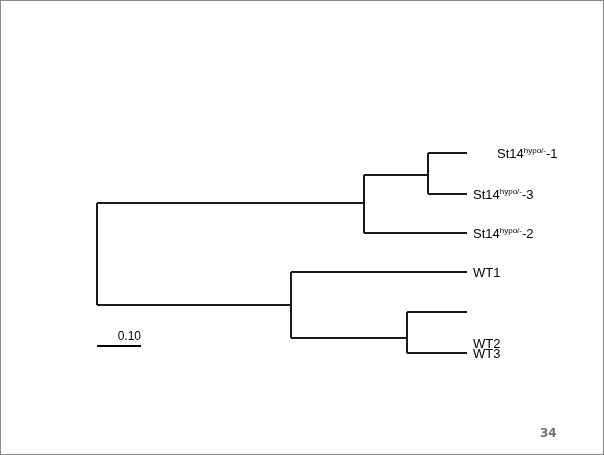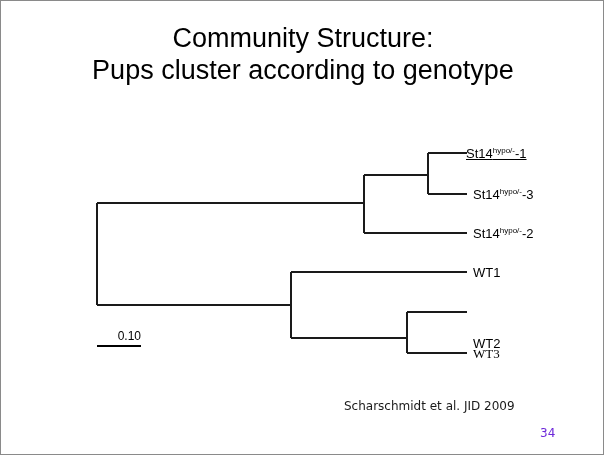--- a/index.html
+++ b/index.html
@@ -95,33 +95,30 @@
     white-space: nowrap;
   }
 
   
   #page-number {
     position: absolute;
     left: 539px;
     top: 425px;
     font-family: "DejaVu Sans", sans-serif;
     font-size: 12px;
-    color: #6d28d9;
+    color: #737373;
     white-space: nowrap;
+    font-weight: bold;
   }
 </style>
 </head>
 <body>
 
 <div id="slide">
 
-  <div id="title-block">
-    <div class="title-line">Community Structure:</div>
-    <div class="title-line">Pups cluster according to genotype</div>
-  </div>
 
   <svg id="dendrogram" viewBox="0 0 604 455" width="604" height="455" xmlns="http://www.w3.org/2000/svg">
     <g fill="none" stroke="#1a1a1a" stroke-width="2" stroke-linecap="butt" shape-rendering="crispEdges">
 
       <path d="M 96 202 L 96 304"></path>
 
       <path d="M 96 202 L 363 202"></path>
 
       <path d="M 96 304 L 290 304"></path>
 
@@ -144,34 +141,33 @@
       <path d="M 290 337 L 406 337"></path>
 
       <path d="M 406 311 L 406 352"></path>
 
       <path d="M 406 311 L 466 311"></path>
 
       <path d="M 406 352 L 466 352"></path>
     </g>
   </svg>
 
-  <div class="tip-label" style="left:465px; top:146px;text-decoration:underline;"><span>St14</span><sup>hypo/-</sup><span>-1</span></div>
+  <div class="tip-label" style="left:496px; top:146px;"><span>St14</span><sup>hypo/-</sup><span>-1</span></div>
 
   <div class="tip-label" style="left:472px; top:187px;"><span>St14</span><sup>hypo/-</sup><span>-3</span></div>
 
   <div class="tip-label" style="left:472px; top:226px;text-align:right;"><span>St14</span><sup>hypo/-</sup><span>-2</span></div>
 
   <div class="tip-label" style="left:472px; top:265px;"><span>WT1</span></div>
 
   <div class="tip-label" style="left:472px; top:305px;margin-top:31px;"><span>WT2</span></div>
 
-  <div class="tip-label" style="left:472px; top:346px;font-family:Liberation Serif, serif;"><span>WT3</span></div>
+  <div class="tip-label" style="left:472px; top:346px;"><span>WT3</span></div>
 
   <div id="scale-bar">
     <span id="scale-bar-text">0.10</span>
     <span id="scale-bar-rule"></span>
   </div>
 
-  <div id="citation">Scharschmidt et al. JID 2009</div>
 
   <div id="page-number">34</div>
 
 </div>
 
 </body></html>

